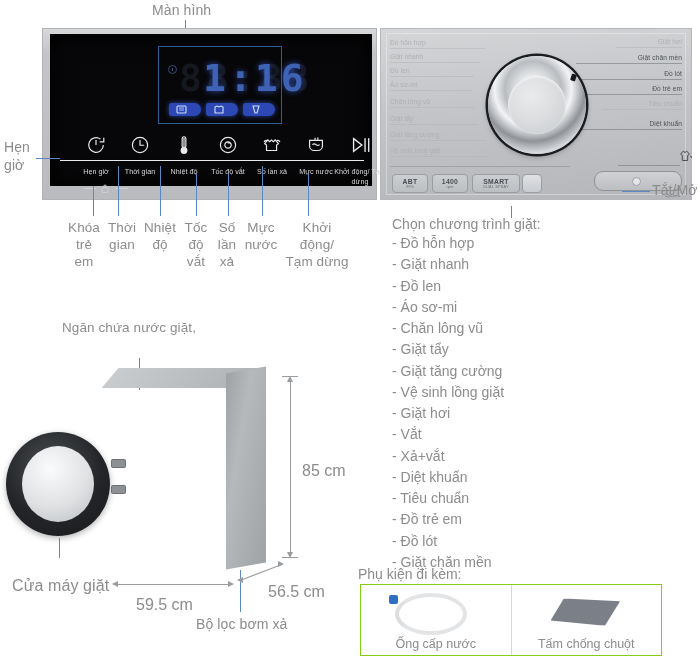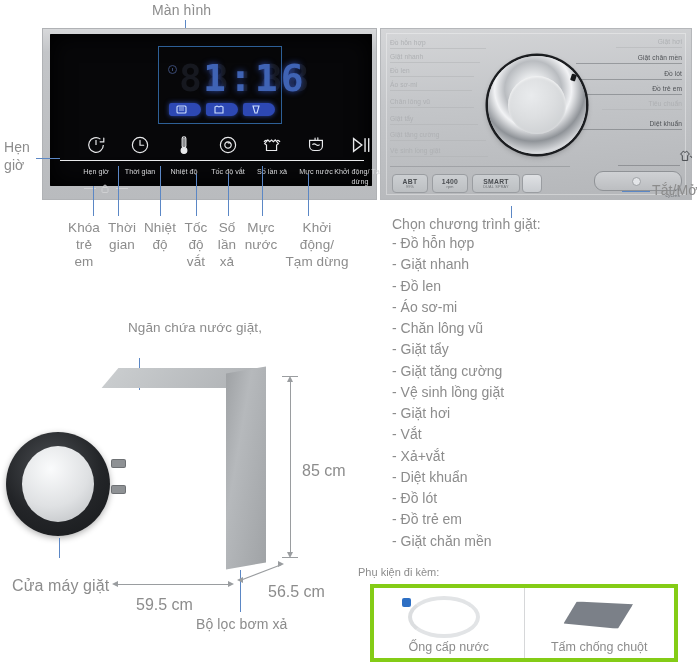--- a/index.html
+++ b/index.html
@@ -130,22 +130,22 @@
   .dimline{position:absolute;background:#9a9da0;}
   .dimv{width:1px;} .dimh{height:1px;}
   .arrowhead{position:absolute;width:0;height:0;}
   .ah-down{border-left:3.5px solid transparent;border-right:3.5px solid transparent;border-top:6px solid #9a9da0;}
   .ah-up{border-left:3.5px solid transparent;border-right:3.5px solid transparent;border-bottom:6px solid #9a9da0;}
   .ah-left{border-top:3.5px solid transparent;border-bottom:3.5px solid transparent;border-right:6px solid #9a9da0;}
   .ah-right{border-top:3.5px solid transparent;border-bottom:3.5px solid transparent;border-left:6px solid #9a9da0;}
   .dimtxt{position:absolute;color:#8c8c8c;font-size:16px;}
 
   
-  #acc-title{left:358px;top:566px;font-size:11px;color:#8c8c8c;}
-  #acc-box{left:370px;top:584px;width:300px;height:70px;border:4px solid #84cc16;display:flex;}
+  #acc-title{left:358px;top:566px;font-size:14px;color:#8c8c8c;}
+  #acc-box{left:360px;top:584px;width:300px;height:70px;border:1px solid #84cc16;display:flex;}
   .acc-cell{flex:1;position:relative;border-right:1px solid #d6d7d9;}
   .acc-cell:last-child{border-right:none;}
   .acc-cap{position:absolute;bottom:4px;left:0;right:0;text-align:center;font-size:12.5px;color:#8c8c8c;}
   .hose{position:absolute;left:34px;top:8px;width:64px;height:34px;border:4px solid #e2e4e6;
     border-radius:50%;border-left-color:#dcdee0;}
   .hose-end{position:absolute;left:28px;top:10px;width:9px;height:9px;background:#2d6fc4;border-radius:2px;}
   .mat{position:absolute;left:40px;top:12px;width:66px;height:30px;background:#7b8088;
     transform:rotate(-4deg) skewX(-18deg);clip-path:polygon(12% 0,100% 22%,86% 100%,0 70%);}
 
   
@@ -377,26 +377,27 @@
   <div class="it">- Đồ len</div>
   <div class="it">- Áo sơ-mi</div>
   <div class="it">- Chăn lông vũ</div>
   <div class="it">- Giặt tẩy</div>
   <div class="it">- Giặt tăng cường</div>
   <div class="it">- Vệ sinh lồng giặt</div>
   <div class="it">- Giặt hơi</div>
   <div class="it">- Vắt</div>
   <div class="it">- Xả+vắt</div>
   <div class="it">- Diệt khuẩn</div>
+  <div class="it">- Tiêu chuẩn</div>
+  <div class="it">- Đồ trẻ em</div>
   <div class="it">- Đồ lót</div>
-  <div class="it">- Đồ trẻ em</div>
   <div class="it">- Giặt chăn mền</div>
 </div>
 
-<div class="abs anno" style="left:62px;top:320px;width:200px;text-align:right;font-size:13.5px;">
+<div class="abs anno" style="left:62px;top:320px;width:200px;text-align:left;font-size:13.5px;">
   <div>Ngăn chứa nước giặt,</div>
 </div>
 <div class="lead lead-v" style="left:139px;top:358px;height:32px;"></div>
 
 <div class="abs" id="machine">
   <div class="top-face"></div>
   <div class="body-side"></div>
 
   <div class="open-door"></div>
   <div class="hinge" style="left:4px;top:78px;"></div>

